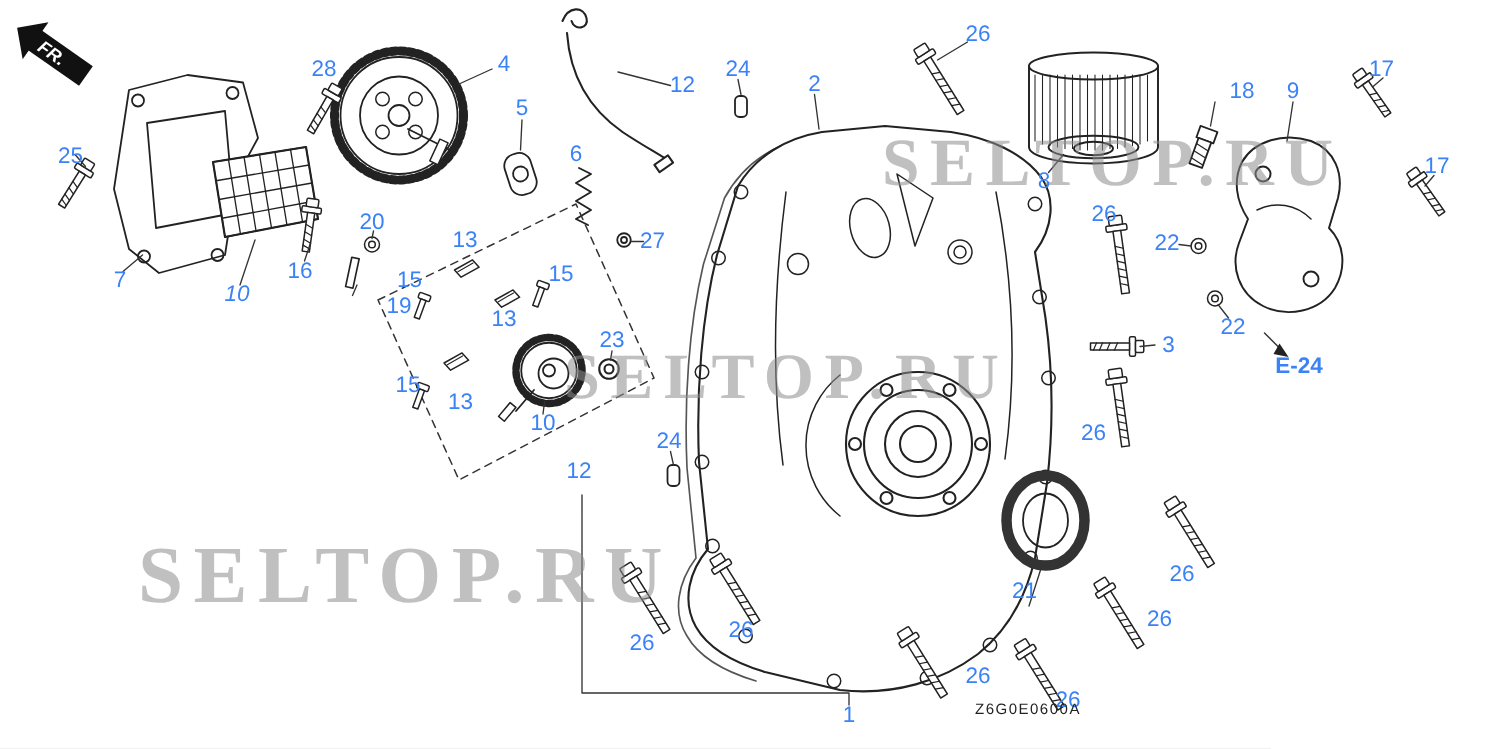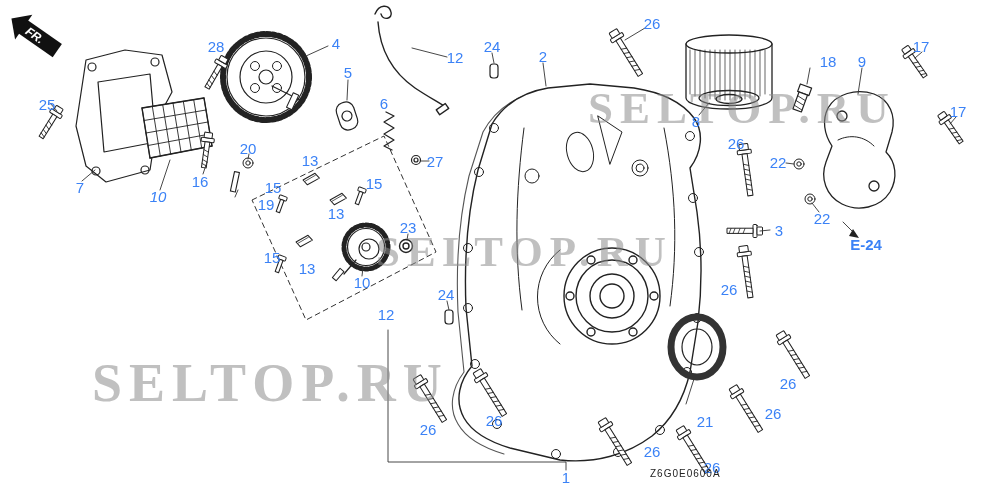--- a/index.html
+++ b/index.html
@@ -293,21 +293,21 @@
       <span class="callout" style="left: 862px; top: 61px;">9</span>
       <span class="callout" style="left: 921px; top: 46px;">17</span>
       <span class="callout" style="left: 958px; top: 111px;">17</span>
       <span class="callout" style="left: 822px; top: 218px;">22</span>
       <span class="callout" style="left: 779px; top: 230px;">3</span>
       <span class="callout bold" style="left: 866px; top: 244px;">E-24</span>
       <span class="callout" style="left: 729px; top: 289px;">26</span>
       <span class="callout" style="left: 446px; top: 294px;">24</span>
       <span class="callout" style="left: 788px; top: 383px;">26</span>
       <span class="callout" style="left: 773px; top: 413px;">26</span>
-      <span class="callout" style="left: 683px; top: 421px; margin-left: 22px;">21</span>
+      <span class="callout" style="left: 683px; top: 394px;">21</span>
       <span class="callout" style="left: 428px; top: 429px;">26</span>
       <span class="callout" style="left: 494px; top: 420px;">26</span>
       <span class="callout" style="left: 652px; top: 451px;">26</span>
       <span class="callout" style="left: 712px; top: 467px;">26</span>
       <span class="callout" style="left: 566px; top: 477px;">1</span>
     </div>
 
   <div id="diagram-code">Z6G0E0600A</div>
 
 </div>

